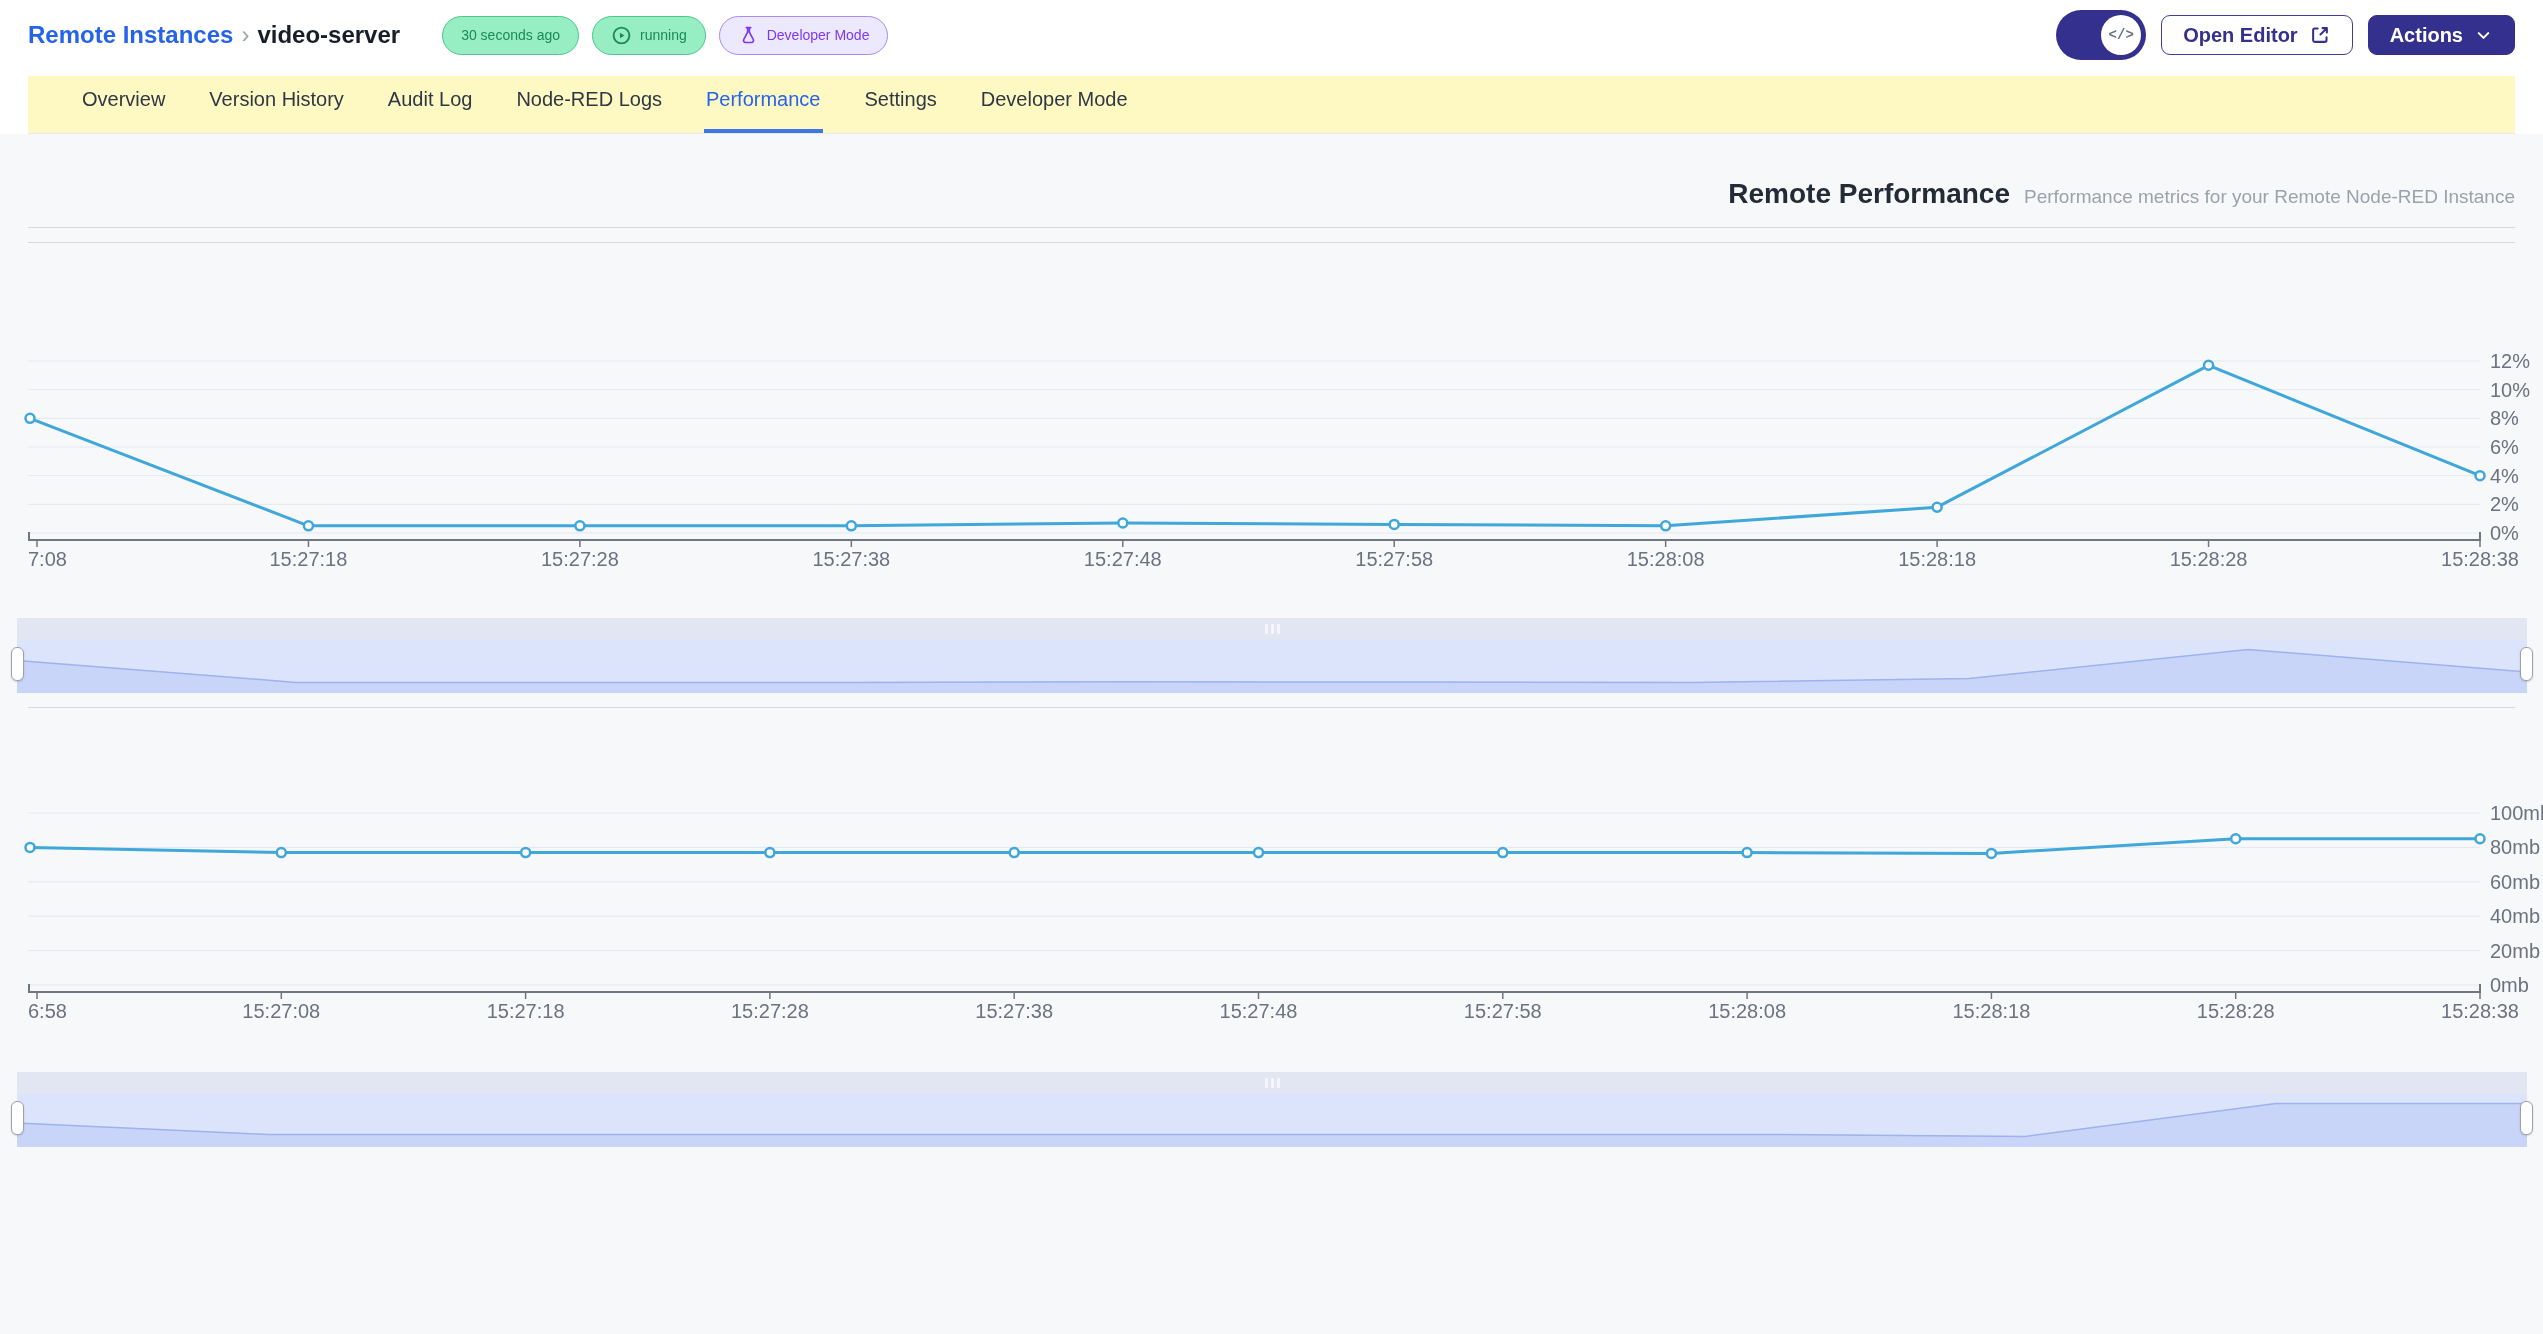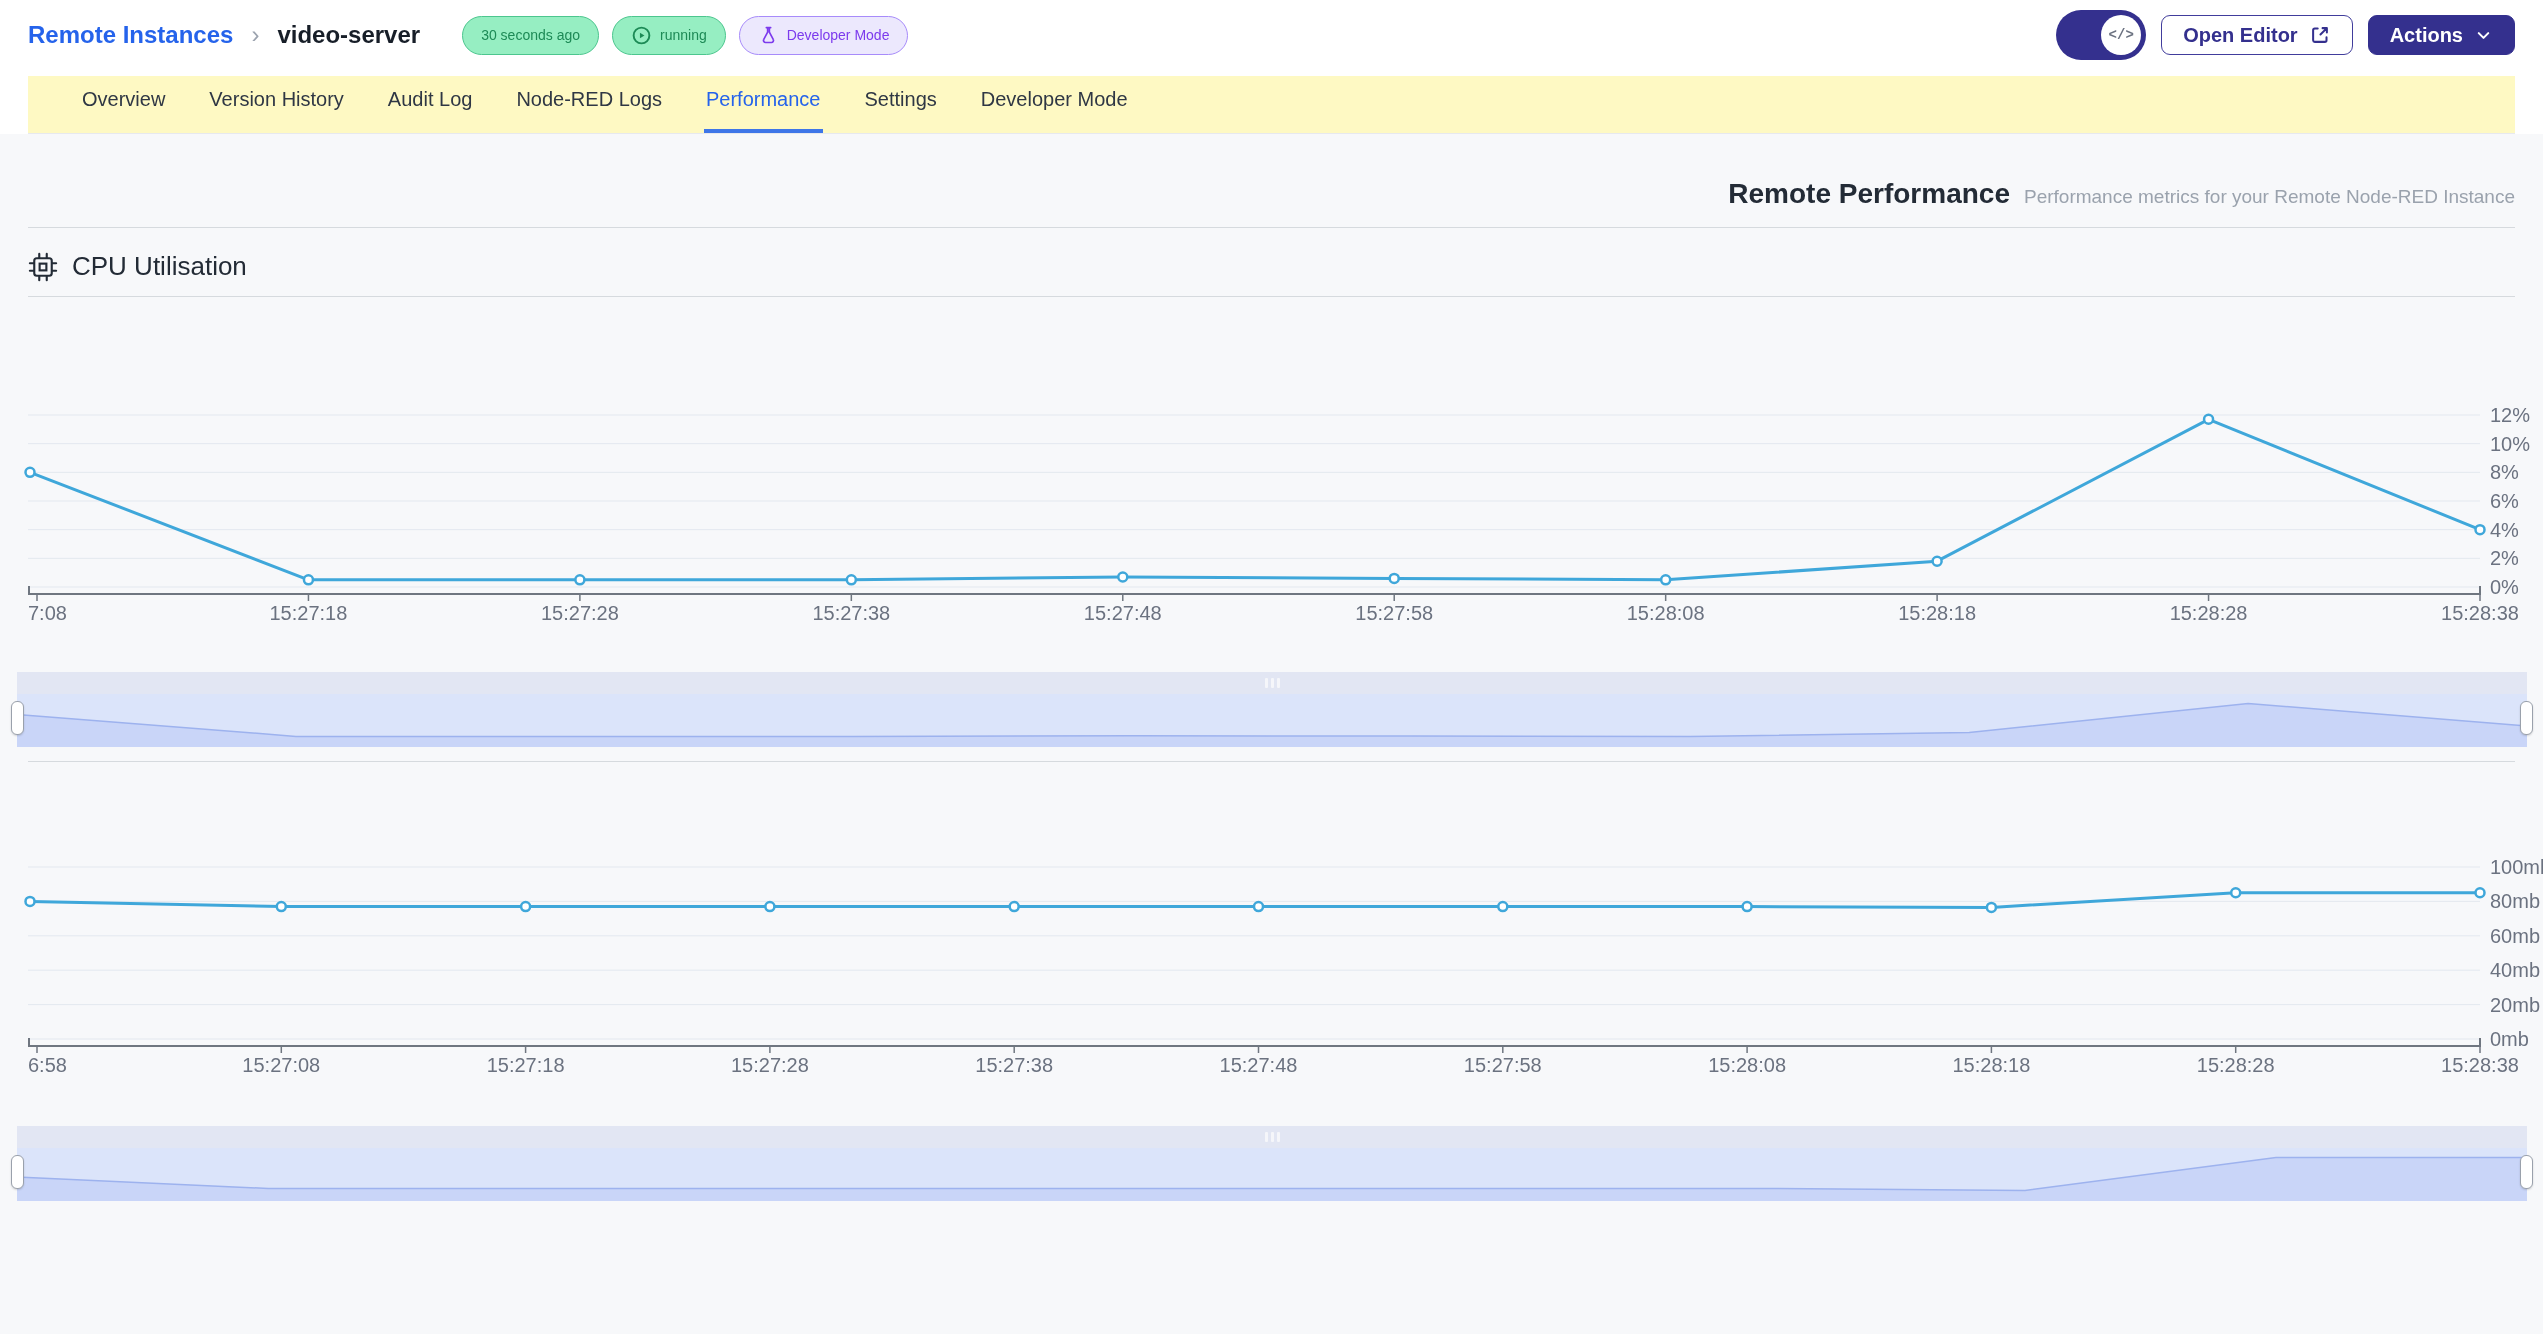--- a/index.html
+++ b/index.html
@@ -5,21 +5,21 @@
   * { box-sizing: border-box; margin: 0; padding: 0; }
   html,body { width: 2543px; height: 1334px; overflow: hidden; }
   body {
     font-family: "Liberation Sans", sans-serif;
     background: #f7f8fa;
     color: #232b36;
   }
   
   .header { background: #fff; padding: 10px 28px 0 28px; }
   .header-top { display: flex; align-items: center; }
-  .breadcrumb { display: flex; align-items: center; gap: 18px; }
+  .breadcrumb { display: flex; align-items: center; gap: 8px; }
   .crumb-parent { font-size: 24px; font-weight: bold; color: #2563eb; text-decoration: none; cursor: pointer; }
   .crumb-sep { font-size: 24px; color: #9ca3af; }
   .crumb-current { font-size: 24px; font-weight: bold; color: #171e28; }
   .badges { display: flex; align-items: center; gap: 13px; margin-left: 42px; }
   .badge { display: inline-flex; align-items: center; gap: 8px; height: 39px; padding: 0 18px;
            border-radius: 20px; font-size: 14px; }
   .badge.green { background: #96eec2; border: 1.5px solid #4cc68e; color: #1d8a56; }
   .badge.purple { background: #ece8fd; border: 1.5px solid #a78bfa; color: #7c3aed; }
   .badge svg { flex: 0 0 auto; }
   .header-right { margin-left: auto; display: flex; align-items: center; gap: 15px; }
@@ -120,28 +120,20 @@
 </div>
 
 <div class="main">
   <div class="page-head">
     <span class="page-title">Remote Performance</span>
     <span class="page-subtitle">Performance metrics for your Remote Node-RED Instance</span>
   </div>
   <hr class="divider">
 
   <section class="cpu-section">
-    <div class="metric-head">
-      <svg width="30" height="30" viewBox="0 0 24 24" fill="none" stroke="#232b36" stroke-width="1.7" stroke-linecap="round">
-        <rect x="5" y="5" width="14" height="14" rx="2"></rect>
-        <rect x="9.3" y="9.3" width="5.4" height="5.4"></rect>
-        <path d="M9 1.5v3M15 1.5v3M9 19.5v3M15 19.5v3M1.5 9h3M1.5 15h3M19.5 9h3M19.5 15h3"></path>
-      </svg>
-      <span class="metric-title">CPU Utilisation</span>
-    </div>
     <hr class="metric-divider">
     <svg class="chart-svg" width="2487" height="345">
         <line x1="0" y1="290" x2="2452" y2="290" stroke="#e3e8ef" stroke-width="1"></line>
         <text x="2462" y="297" font-size="20" fill="#6b7280">0%</text>
         <line x1="0" y1="261.3333333333333" x2="2452" y2="261.3333333333333" stroke="#e3e8ef" stroke-width="1"></line>
         <text x="2462" y="268.3333333333333" font-size="20" fill="#6b7280">2%</text>
         <line x1="0" y1="232.66666666666669" x2="2452" y2="232.66666666666669" stroke="#e3e8ef" stroke-width="1"></line>
         <text x="2462" y="239.66666666666669" font-size="20" fill="#6b7280">4%</text>
         <line x1="0" y1="204" x2="2452" y2="204" stroke="#e3e8ef" stroke-width="1"></line>
         <text x="2462" y="211" font-size="20" fill="#6b7280">6%</text>

